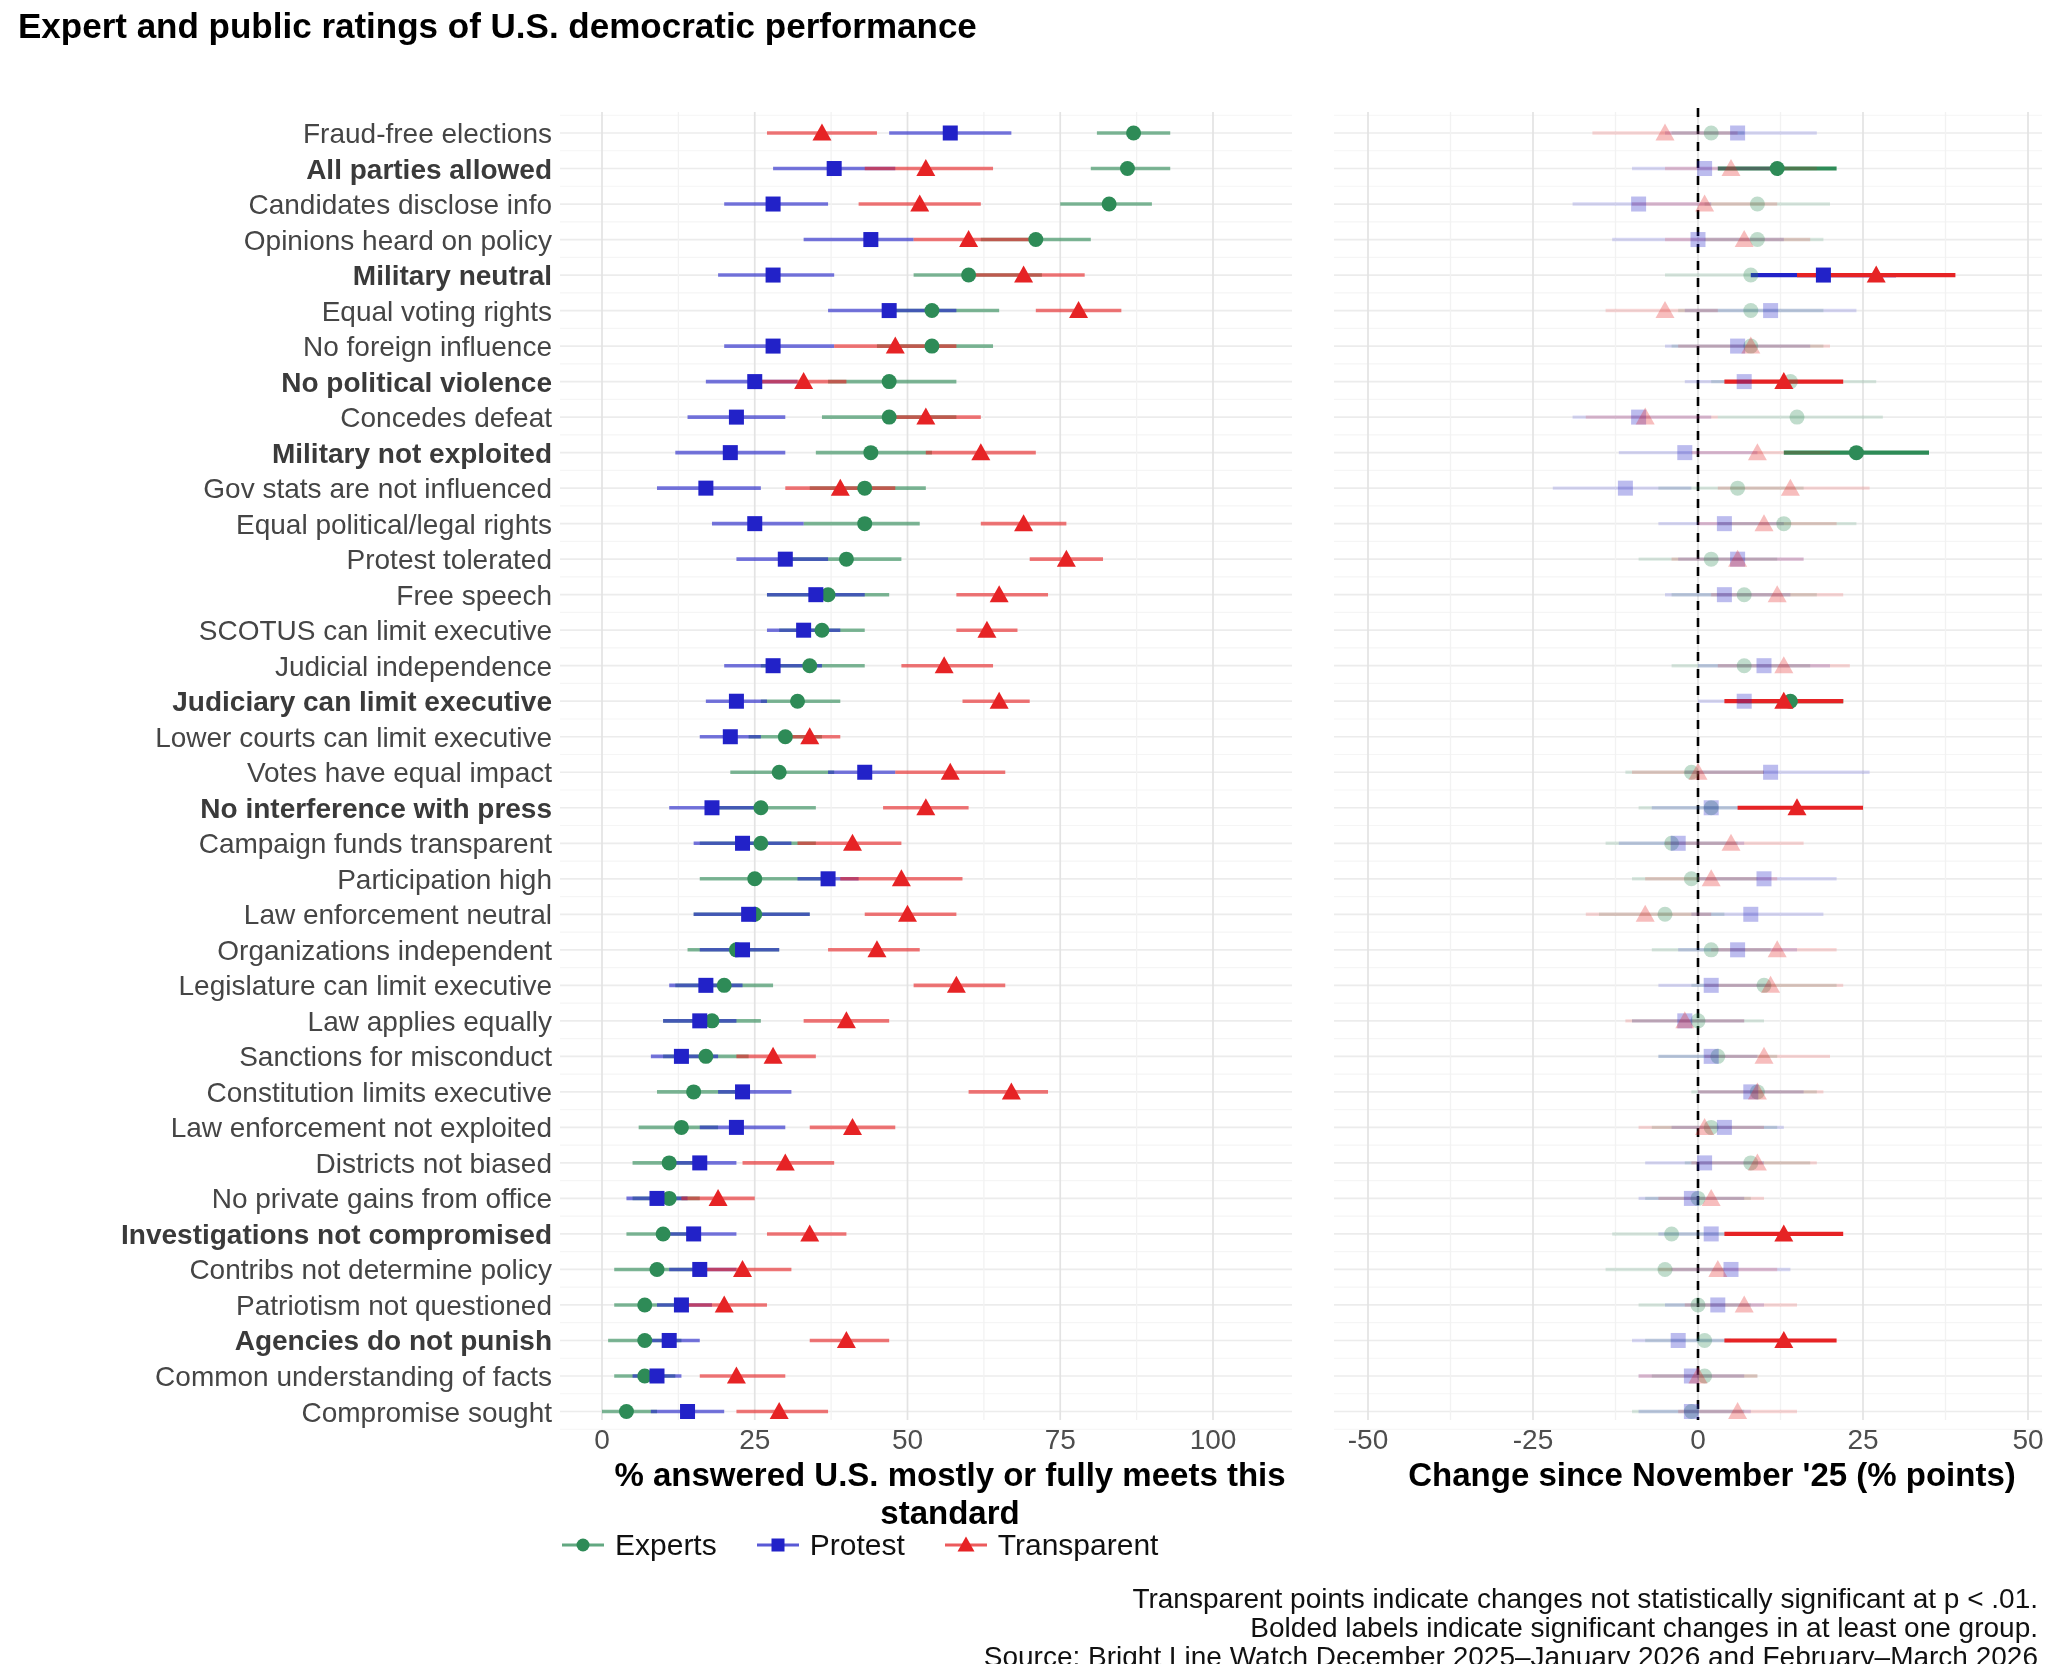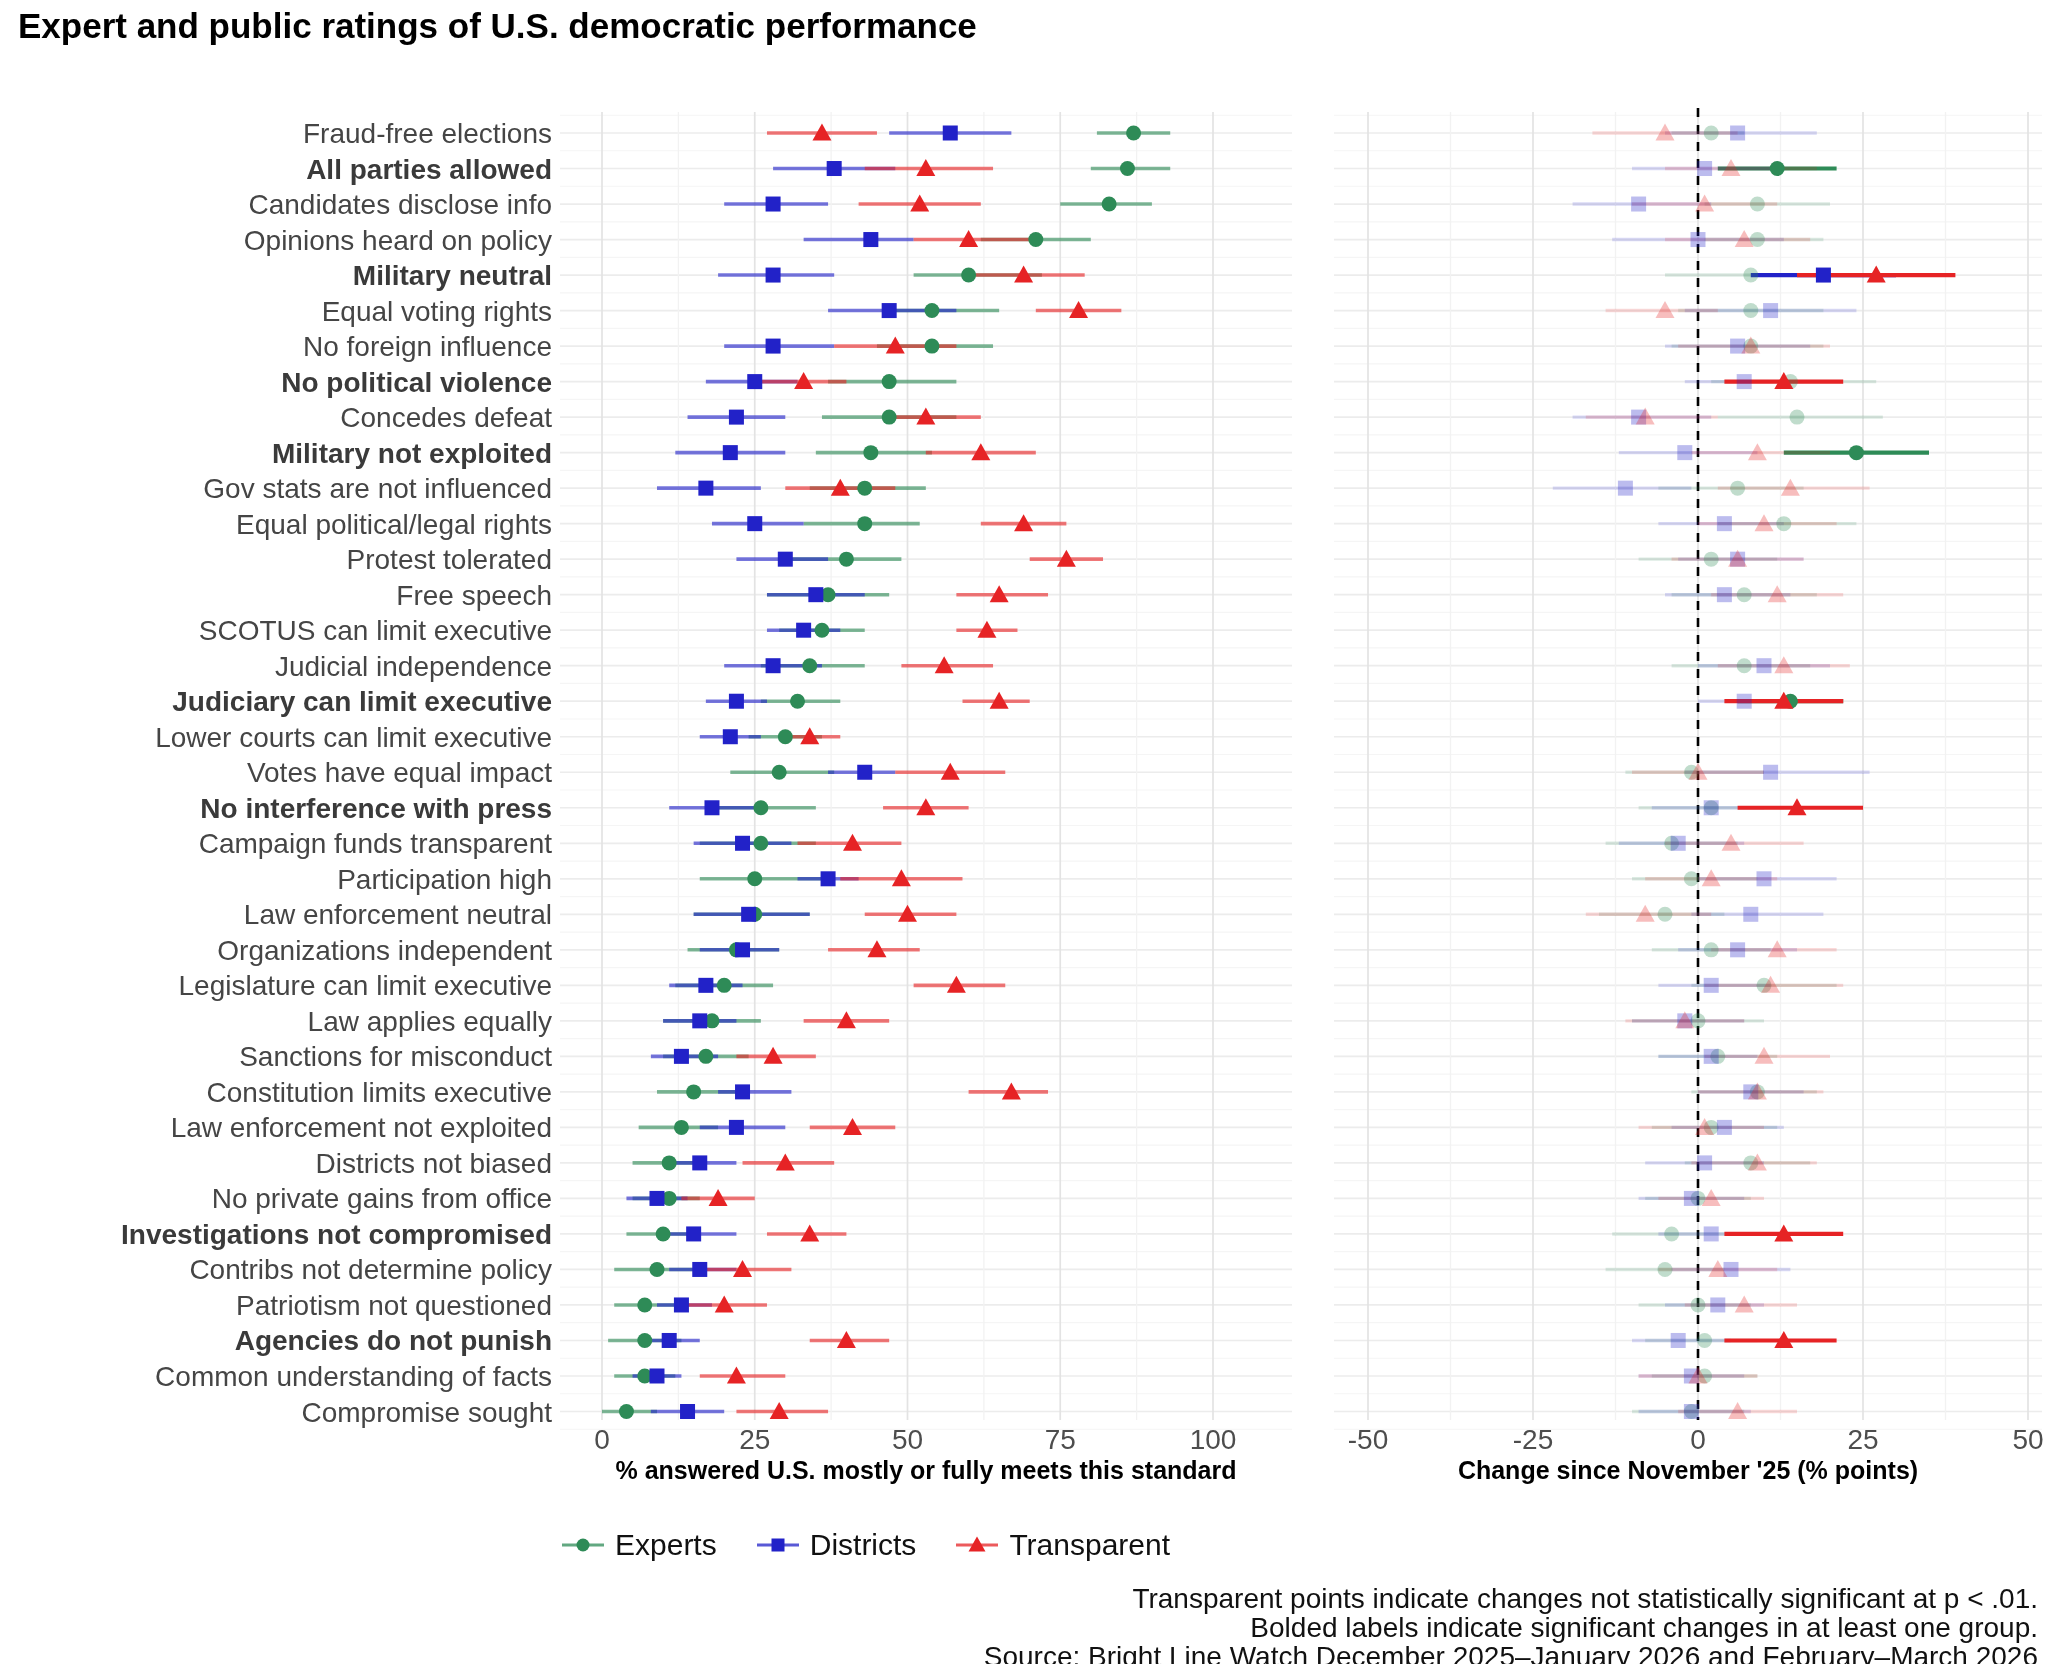--- a/index.html
+++ b/index.html
@@ -1,21 +1,21 @@
 <!DOCTYPE html>
 <html><head>
 <meta charset="utf-8">
 <style>
   html,body{margin:0;padding:0;background:#fff;}
   .page{position:relative;width:2048px;height:1664px;background:#fff;overflow:hidden;
         font-family:"Liberation Sans",sans-serif;}
   .chart-title{position:absolute;top:6px;left:18px;margin:0;font-size:35px;font-weight:bold;color:#000;}
   #plot{position:absolute;top:0;left:0;}
   #plot text{font-family:"Liberation Sans",sans-serif;}
-  .axis-title{position:absolute;top:1456px;font-size:25px;font-weight:bold;color:#000;text-align:center;}
+  .axis-title{position:absolute;top:1456px;font-size:33px;font-weight:bold;color:#000;text-align:center;margin-left:24px;}
   .axis-title.left{left:560px;width:732px;}
   .axis-title.right{left:1334px;width:708px;}
   .legend{position:absolute;top:1528px;left:560px;width:1482px;display:flex;justify-content:flex-start;
           align-items:center;gap:38px;}
   .legend-item{display:flex;align-items:center;gap:9px;}
   .legend-item span{font-size:30px;color:#111;}
   .footnotes{position:absolute;top:1584px;right:10px;text-align:right;color:#111;}
   .footnotes div{font-size:28px;line-height:29px;}
 </style>
 </head>
@@ -828,21 +828,21 @@
           <line x1="2" x2="44" y1="16" y2="16" stroke="#2e8b57" stroke-width="3" stroke-opacity="0.75"></line>
           <circle cx="23" cy="16" r="6.5" fill="#2e8b57"></circle>
         </svg>
         <span>Experts</span>
       </div>
       <div class="legend-item">
         <svg width="46" height="32">
           <line x1="2" x2="44" y1="16" y2="16" stroke="#2222c8" stroke-width="3" stroke-opacity="0.75"></line>
           <rect x="16.5" y="9.5" width="13" height="13" fill="#2222c8"></rect>
         </svg>
-        <span>Districts</span>
+        <span>Protest</span>
       </div>
       <div class="legend-item">
         <svg width="46" height="32">
           <line x1="2" x2="44" y1="16" y2="16" stroke="#e62325" stroke-width="3" stroke-opacity="0.75"></line>
           <polygon points="23,7.5 14.5,22.5 31.5,22.5" fill="#e62325"></polygon>
         </svg>
         <span>Transparent</span>
       </div>
     </div>
 

